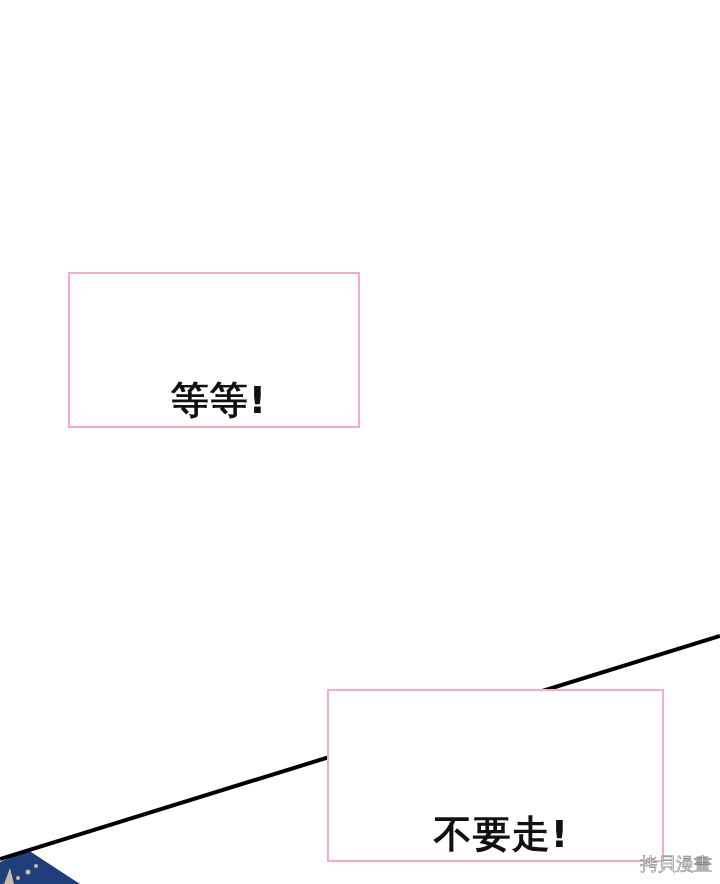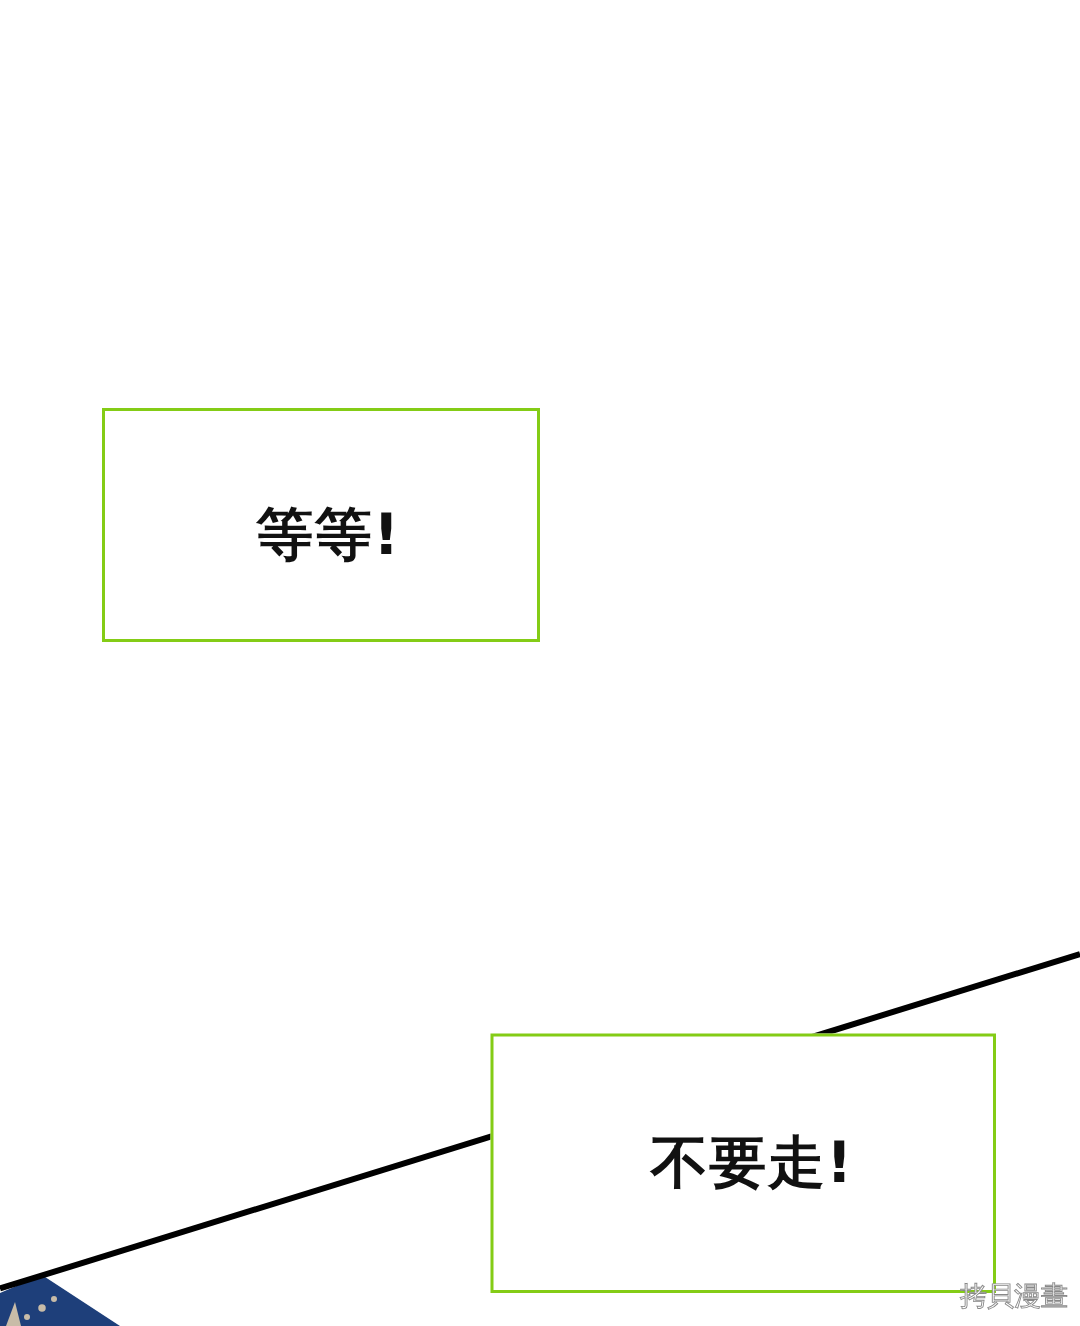--- a/index.html
+++ b/index.html
@@ -4,22 +4,22 @@
   <style>
     html, body { margin: 0; padding: 0; }
     body {
       width: 720px; height: 884px; position: relative; overflow: hidden;
       background: #ffffff;
       font-family: "DejaVu Sans", sans-serif;
     }
     .panel-line { position: absolute; left: 0; top: 0; }
     .caption-box {
       position: absolute; box-sizing: border-box;
-      border: 2px solid #84cc16; background: #fff;
-      display: flex; align-items: center; justify-content: center;
+      border: 2px solid #f9a8d4; background: #fff;
+      display: flex; align-items: flex-end; justify-content: center;
     }
     .caption-text {
       font-family: "DejaVu Sans", sans-serif;
       font-weight: bold; color: #111; font-size: 38px; letter-spacing: 1px;
     }
     #box1 { left: 68px; top: 272px; width: 292px; height: 156px; }
     #box1 .caption-text { margin-left: 10px; margin-top: 12px; }
     #box2 { left: 327px; top: 689px; width: 337px; height: 173px; }
     #box2 .caption-text { margin-left: 12px; margin-top: 0px; }
     .watermark {

